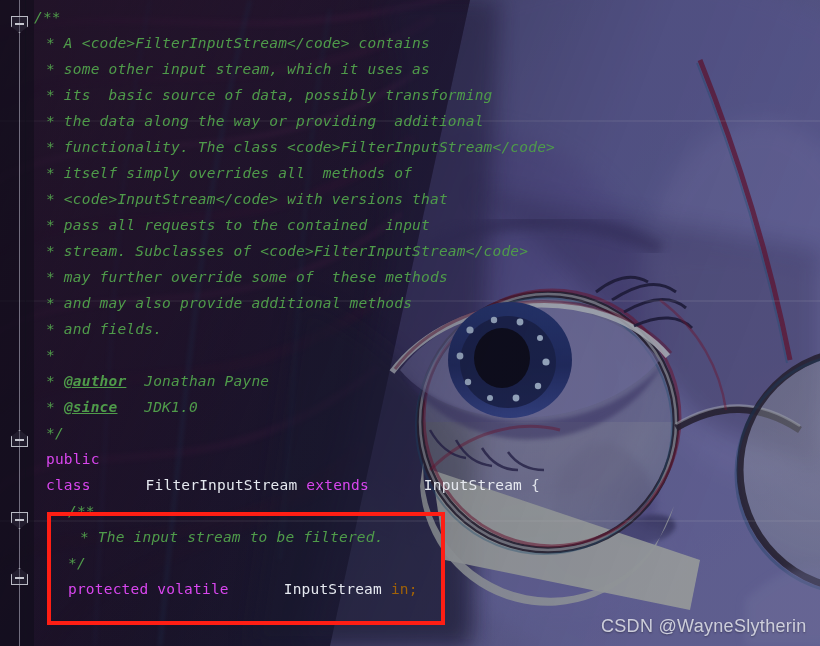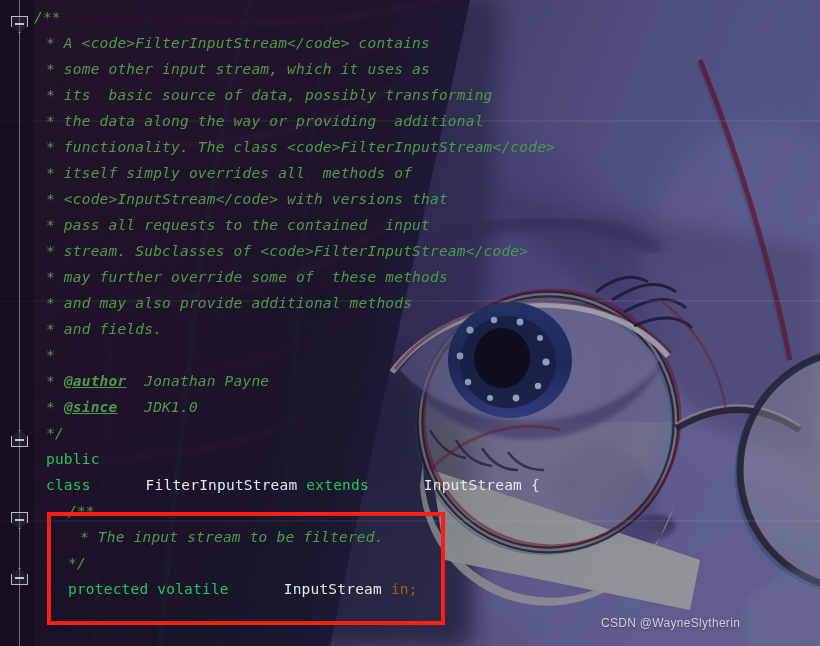--- a/index.html
+++ b/index.html
@@ -54,38 +54,38 @@
     font-size:14.5px;
     line-height:26px;
     white-space:pre;
     letter-spacing:.2px;
   }
   .line{height:26px;padding-left:0;}
 
   
   .cmt   {color:#4f9b4a;font-style:italic;}
   .tag   {color:#4f9b4a;font-style:italic;font-weight:bold;text-decoration:underline;}
-  .kw    {color:#22c55e;}
+  .kw    {color:#d946ef;}
   .ident {color:#e6e9f0;margin-left:46px;}
   .punct {color:#dfe2ea;}
   .field {color:#a16207;}
 
   
   .redbox{
     position:absolute;
     border:4px solid #ff1e14;
     pointer-events:none;
   }
 
   
   .watermark{
     position:absolute;
     color:rgba(236,238,244,.80);
     font-family:"Liberation Sans","DejaVu Sans",sans-serif;
-    font-size:12px;
+    font-size:18px;
     letter-spacing:.3px;
     text-shadow:0 1px 2px rgba(0,0,0,.35);
   }
 </style>
 </head>
 <body>
 
 <div id="app">
 
   <div id="bg">

